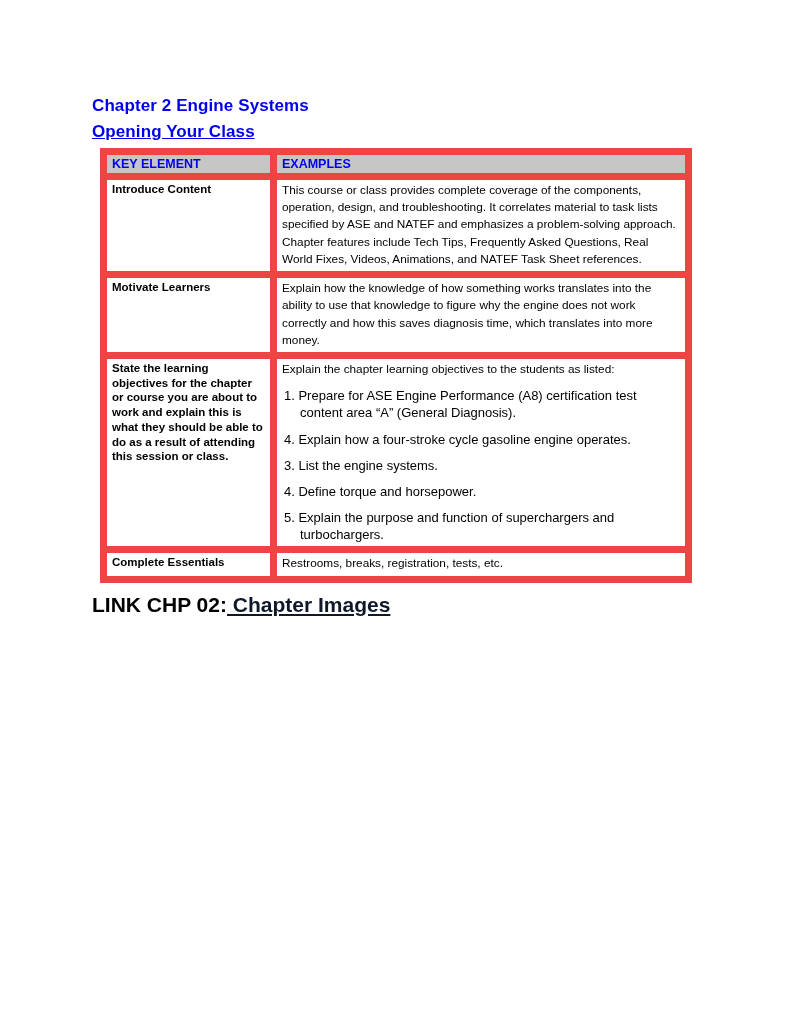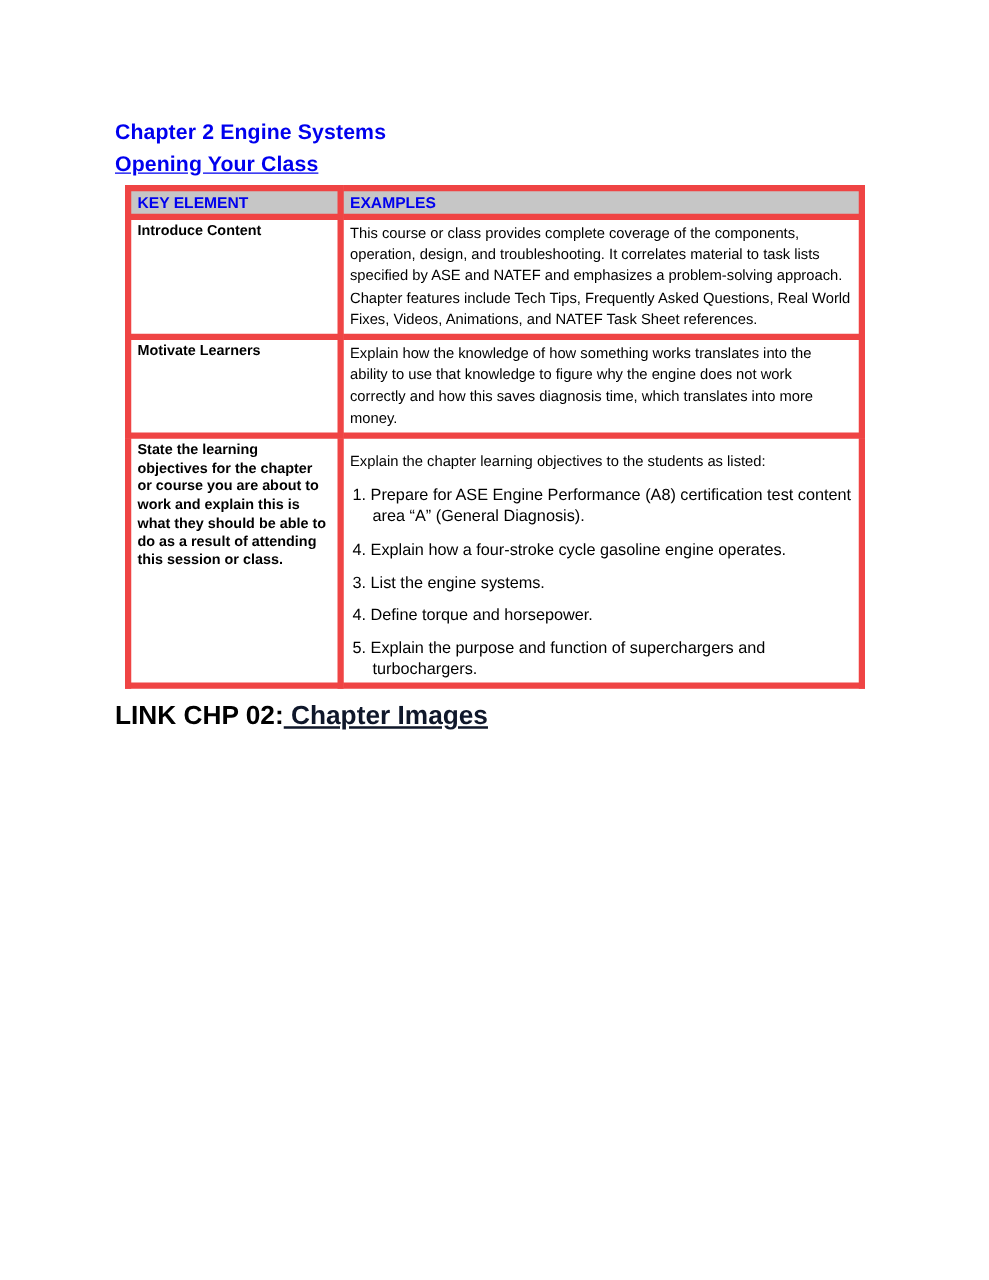--- a/index.html
+++ b/index.html
@@ -27,21 +27,21 @@
 
   
   table.kt {
     border-collapse: collapse;
     width: 592px;
     margin-left: 8px;
     table-layout: fixed;
   }
   table.kt col.c1 { width: 170px; }
   table.kt th, table.kt td {
-    border: 5px solid #ef4444;
+    border: 7px solid #ef4444;
     vertical-align: top;
     padding: 2px 6px 3px 5px;
   }
   table.kt th {
     background: #c6c6c6;
     color: #0000EE;
     font-size: 12.5px;
     font-weight: bold;
     text-align: left;
     padding-top: 2px;
@@ -51,21 +51,21 @@
     font-weight: bold;
     font-size: 11.5px;
     line-height: 1.28;
     color: #000000;
   }
   td.ex {
     font-size: 11.8px;
     line-height: 1.46;
     color: #000000;
   }
-  .ex-intro { margin: 8px 0 2px 0; }
+  .ex-intro { margin: 0 0 2px 0; }
   .obj-item {
     font-size: 13px;
     line-height: 1.32;
     margin: 9px 0 0 2px;
     padding-left: 16px;
     text-indent: -16px;
   }
   .welcome { font-weight: bold; font-style: italic; }
 
   
@@ -125,19 +125,23 @@
         <td class="key">State the learning objectives for the chapter or course you are about to work and explain this is what they should be able to do as a result of attending this session or class.</td>
         <td class="ex">
           <div class="ex-intro">Explain the chapter learning objectives to the students as listed:</div>
           <div class="obj-item">1. Prepare for ASE Engine Performance (A8) certification test content area “A” (General Diagnosis).</div>
           <div class="obj-item">4. Explain how a four-stroke cycle gasoline engine operates.</div>
           <div class="obj-item">3. List the engine systems.</div>
           <div class="obj-item">4. Define torque and horsepower.</div>
           <div class="obj-item">5. Explain the purpose and function of superchargers and turbochargers.</div>
         </td>
       </tr>
+      <tr>
+        <td class="key">Complete Essentials</td>
+        <td class="ex">Restrooms, breaks, registration, tests, etc.</td>
+      </tr>
     </tbody>
   </table>
 
 
   <div class="note linkline"><span>LINK CHP 02:</span><a class="chapter-link"> Chapter Images</a></div>
 
 </div>
 
 </body></html>

